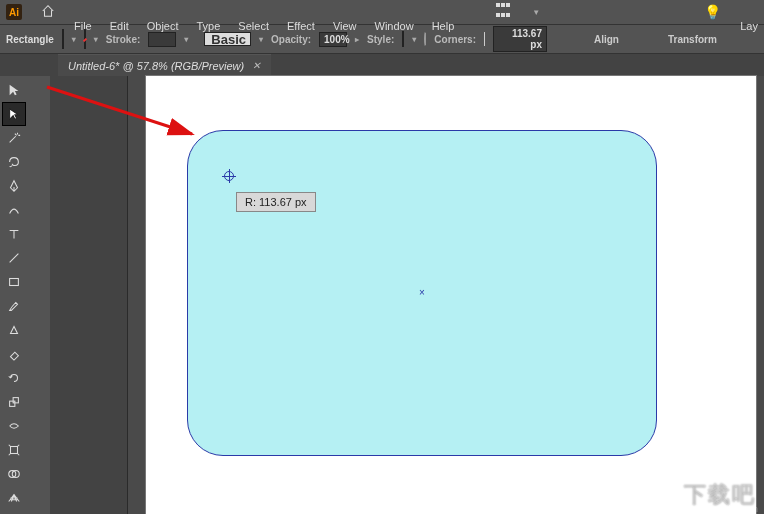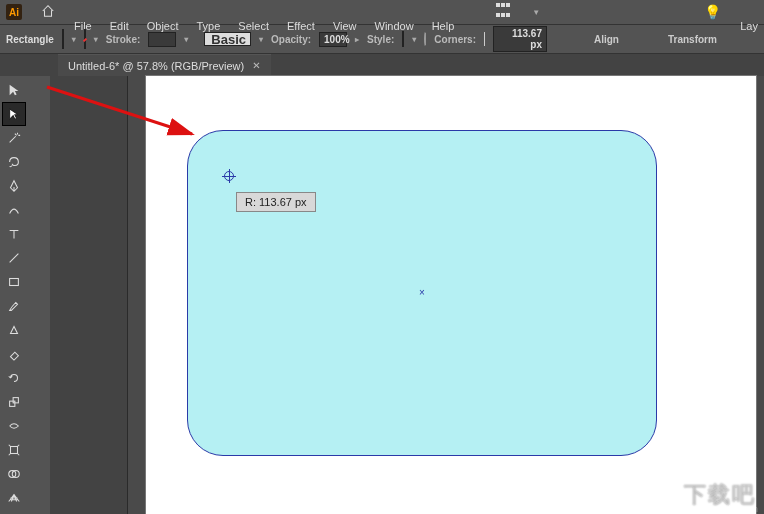--- a/index.html
+++ b/index.html
@@ -29,21 +29,21 @@
   .opt-label { color:#bbb;text-align:center; }
   .doc-swatch { width:16px; height:16px; background:#fff; border:1px solid #222;}
   .globe { width:14px; height:14px; border:1px solid #999; border-radius:50%; position:relative;}
   .globe::before{content:"";position:absolute;left:0;right:0;top:50%;border-top:1px solid #999;}
   .globe::after{content:"";position:absolute;top:0;bottom:0;left:50%;border-left:1px solid #999;}
   .corner-icon { width:14px; height:14px; border:1px solid #ccc; border-radius:4px 0 0 0; border-right:none; border-bottom:none;}
   .num-field { background:#3a3a3a; border:1px solid #222; color:#ddd; padding:1px 4px; min-width:54px; text-align:right;}
   .opt-btn { color:#ccc; padding:0 2px;margin-left:37px;}
 
   
-  .tabstrip { height:22px; background:#434343; display:flex; align-items:stretch; padding-left:58px;}
+  .tabstrip { height:22px; background:#434343; display:flex; align-items:stretch; padding-left:58px;font-style:italic;}
   .doc-tab { background:#4a4a4a; border-top:1px solid #555; display:flex; align-items:center; gap:8px; padding:0 10px; color:#ddd; font-size:11px;}
   .doc-tab .close { color:#bbb; font-size:10px;}
 
   
   .toolcol { position:absolute; left:0; top:76px; bottom:0; width:50px; background:#535353; display:flex; flex-wrap:wrap; align-content:flex-start; padding:2px; gap:0;}
   .toolcol .tool { width:22px; height:22px; display:flex; align-items:center; justify-content:center; color:#ddd; font-size:12px; position:relative; margin:1px; cursor:default;}
   .toolcol .tool.sel { background:#2a2a2a; outline:1px solid #000;}
   .toolcol .tool svg { width:14px; height:14px; stroke:#ddd; fill:none; stroke-width:1.2;}
 
   

